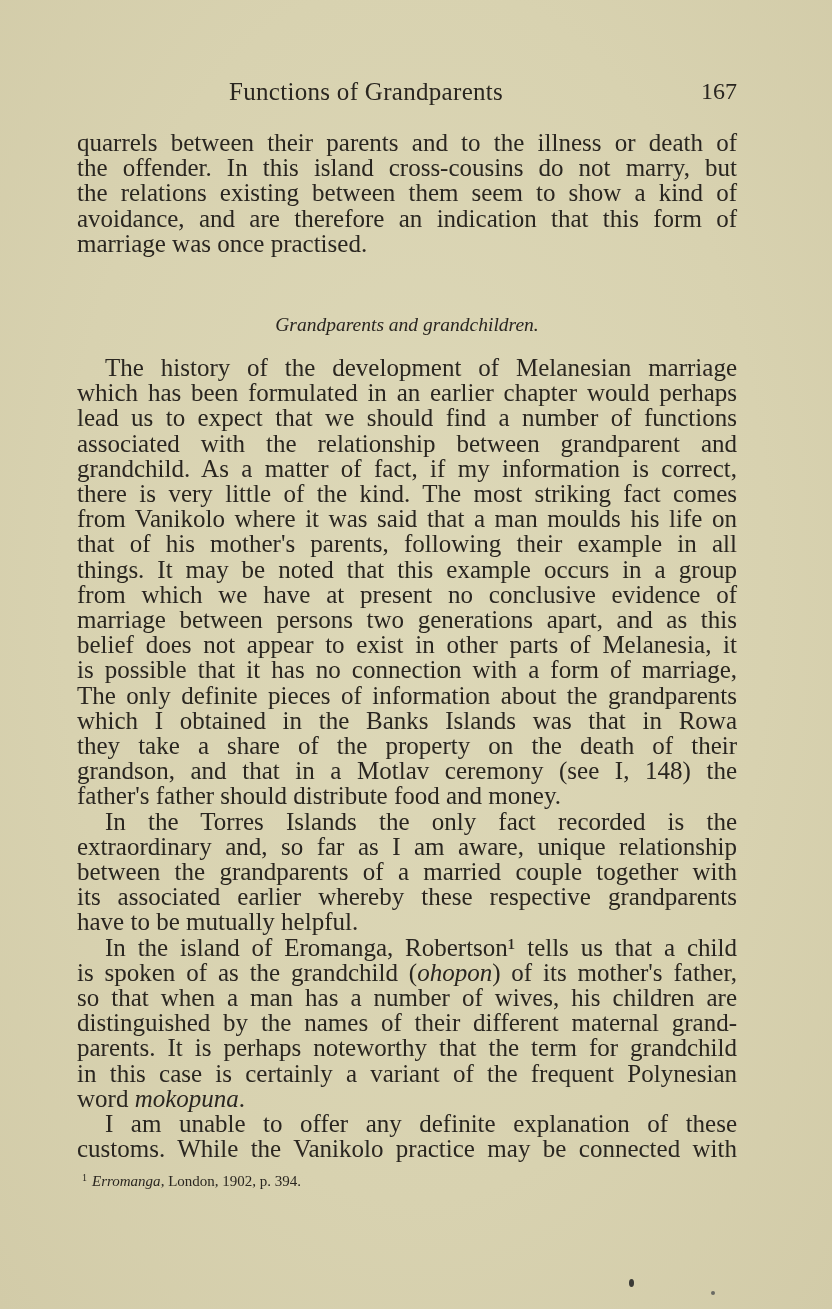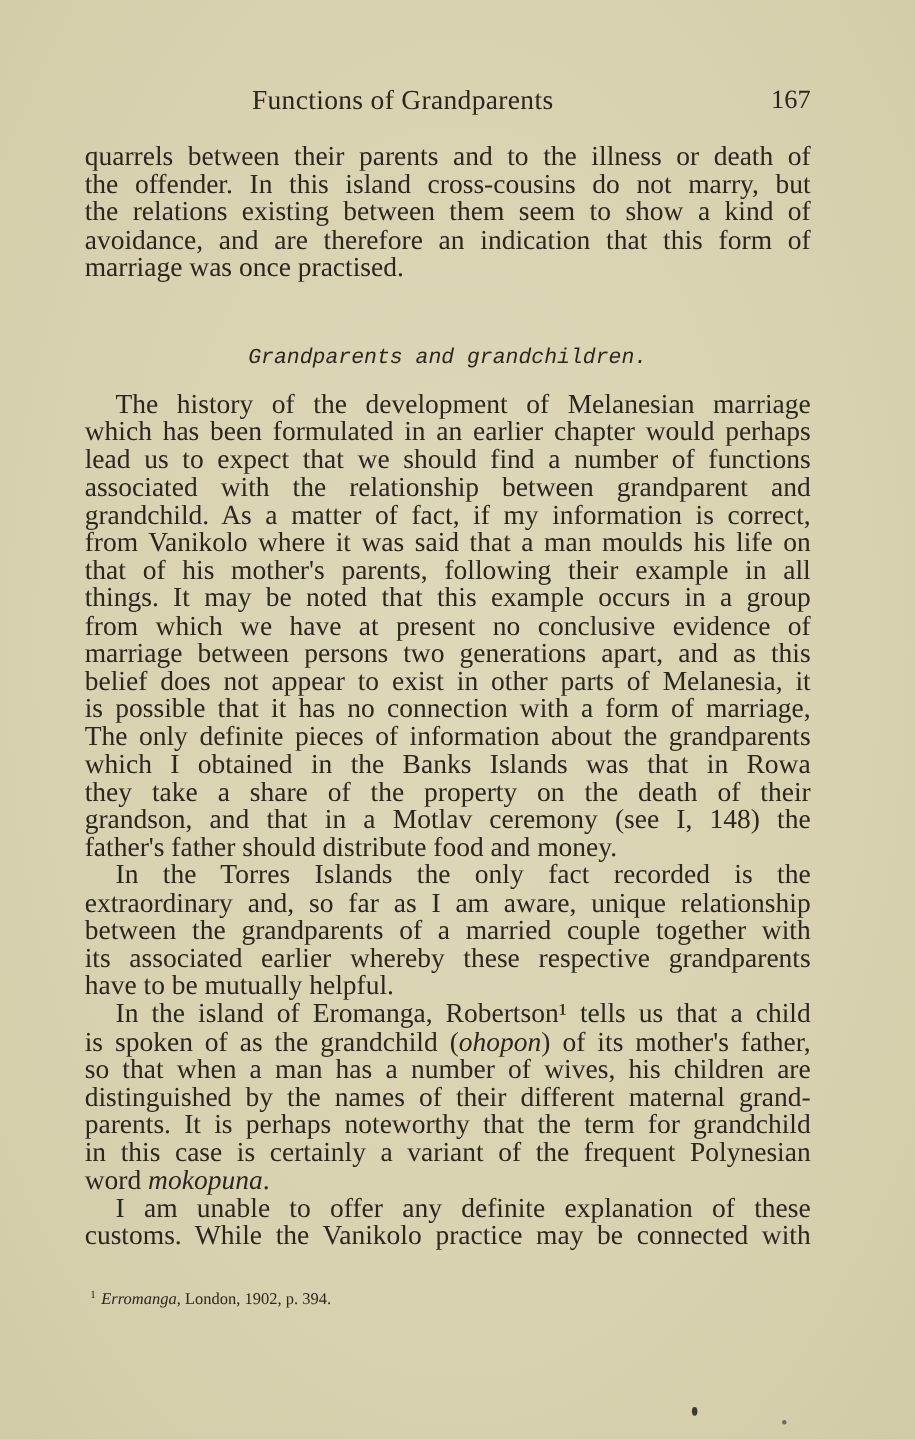--- a/index.html
+++ b/index.html
@@ -26,21 +26,21 @@
   .para {
     font-size:25px; line-height:25.2px;
     text-align:justify; text-align-last:left;
     margin:0;
   }
   .para .line { display:block; text-align:justify; text-align-last:justify; white-space:nowrap; }
   .para .line.last { text-align-last:left; }
   .block1 { position:absolute; top:130px; left:0; width:660px; }
   .subhead {
     position:absolute; top:314px; left:0; width:660px; text-align:center;
-    font-style:italic; font-size:19.5px;font-family:Liberation Mono, monospace;
+    font-style:italic; font-size:19.5px;
   }
   .block2 { position:absolute; top:355px; left:0; width:660px; }
   .indent { padding-left:28px; }
   .footnote {
     position:absolute; top:1172px; left:5px; width:660px; text-align:left;
     font-size:15px;
   }
   .footnote sup { font-size:10px; vertical-align:5px; margin-right:5px; }
   .footnote i { font-style:italic; }
   .spot { position:absolute; border-radius:50%; background:#3a3a36; }
@@ -65,20 +65,21 @@
 
   <div class="subhead">Grandparents and grandchildren.</div>
 
   <div class="para block2">
 
     <span class="line indent">The history of the development of Melanesian marriage</span>
     <span class="line">which has been formulated in an earlier chapter would perhaps</span>
     <span class="line">lead us to expect that we should find a number of functions</span>
     <span class="line">associated with the relationship between grandparent and</span>
     <span class="line">grandchild. As a matter of fact, if my information is correct,</span>
+    <span class="line">there is very little of the kind. The most striking fact comes</span>
     <span class="line">from Vanikolo where it was said that a man moulds his life on</span>
     <span class="line">that of his mother's parents, following their example in all</span>
     <span class="line">things. It may be noted that this example occurs in a group</span>
     <span class="line">from which we have at present no conclusive evidence of</span>
     <span class="line">marriage between persons two generations apart, and as this</span>
     <span class="line">belief does not appear to exist in other parts of Melanesia, it</span>
     <span class="line">is possible that it has no connection with a form of marriage,</span>
     <span class="line">The only definite pieces of information about the grandparents</span>
     <span class="line">which I obtained in the Banks Islands was that in Rowa</span>
     <span class="line">they take a share of the property on the death of their</span>

